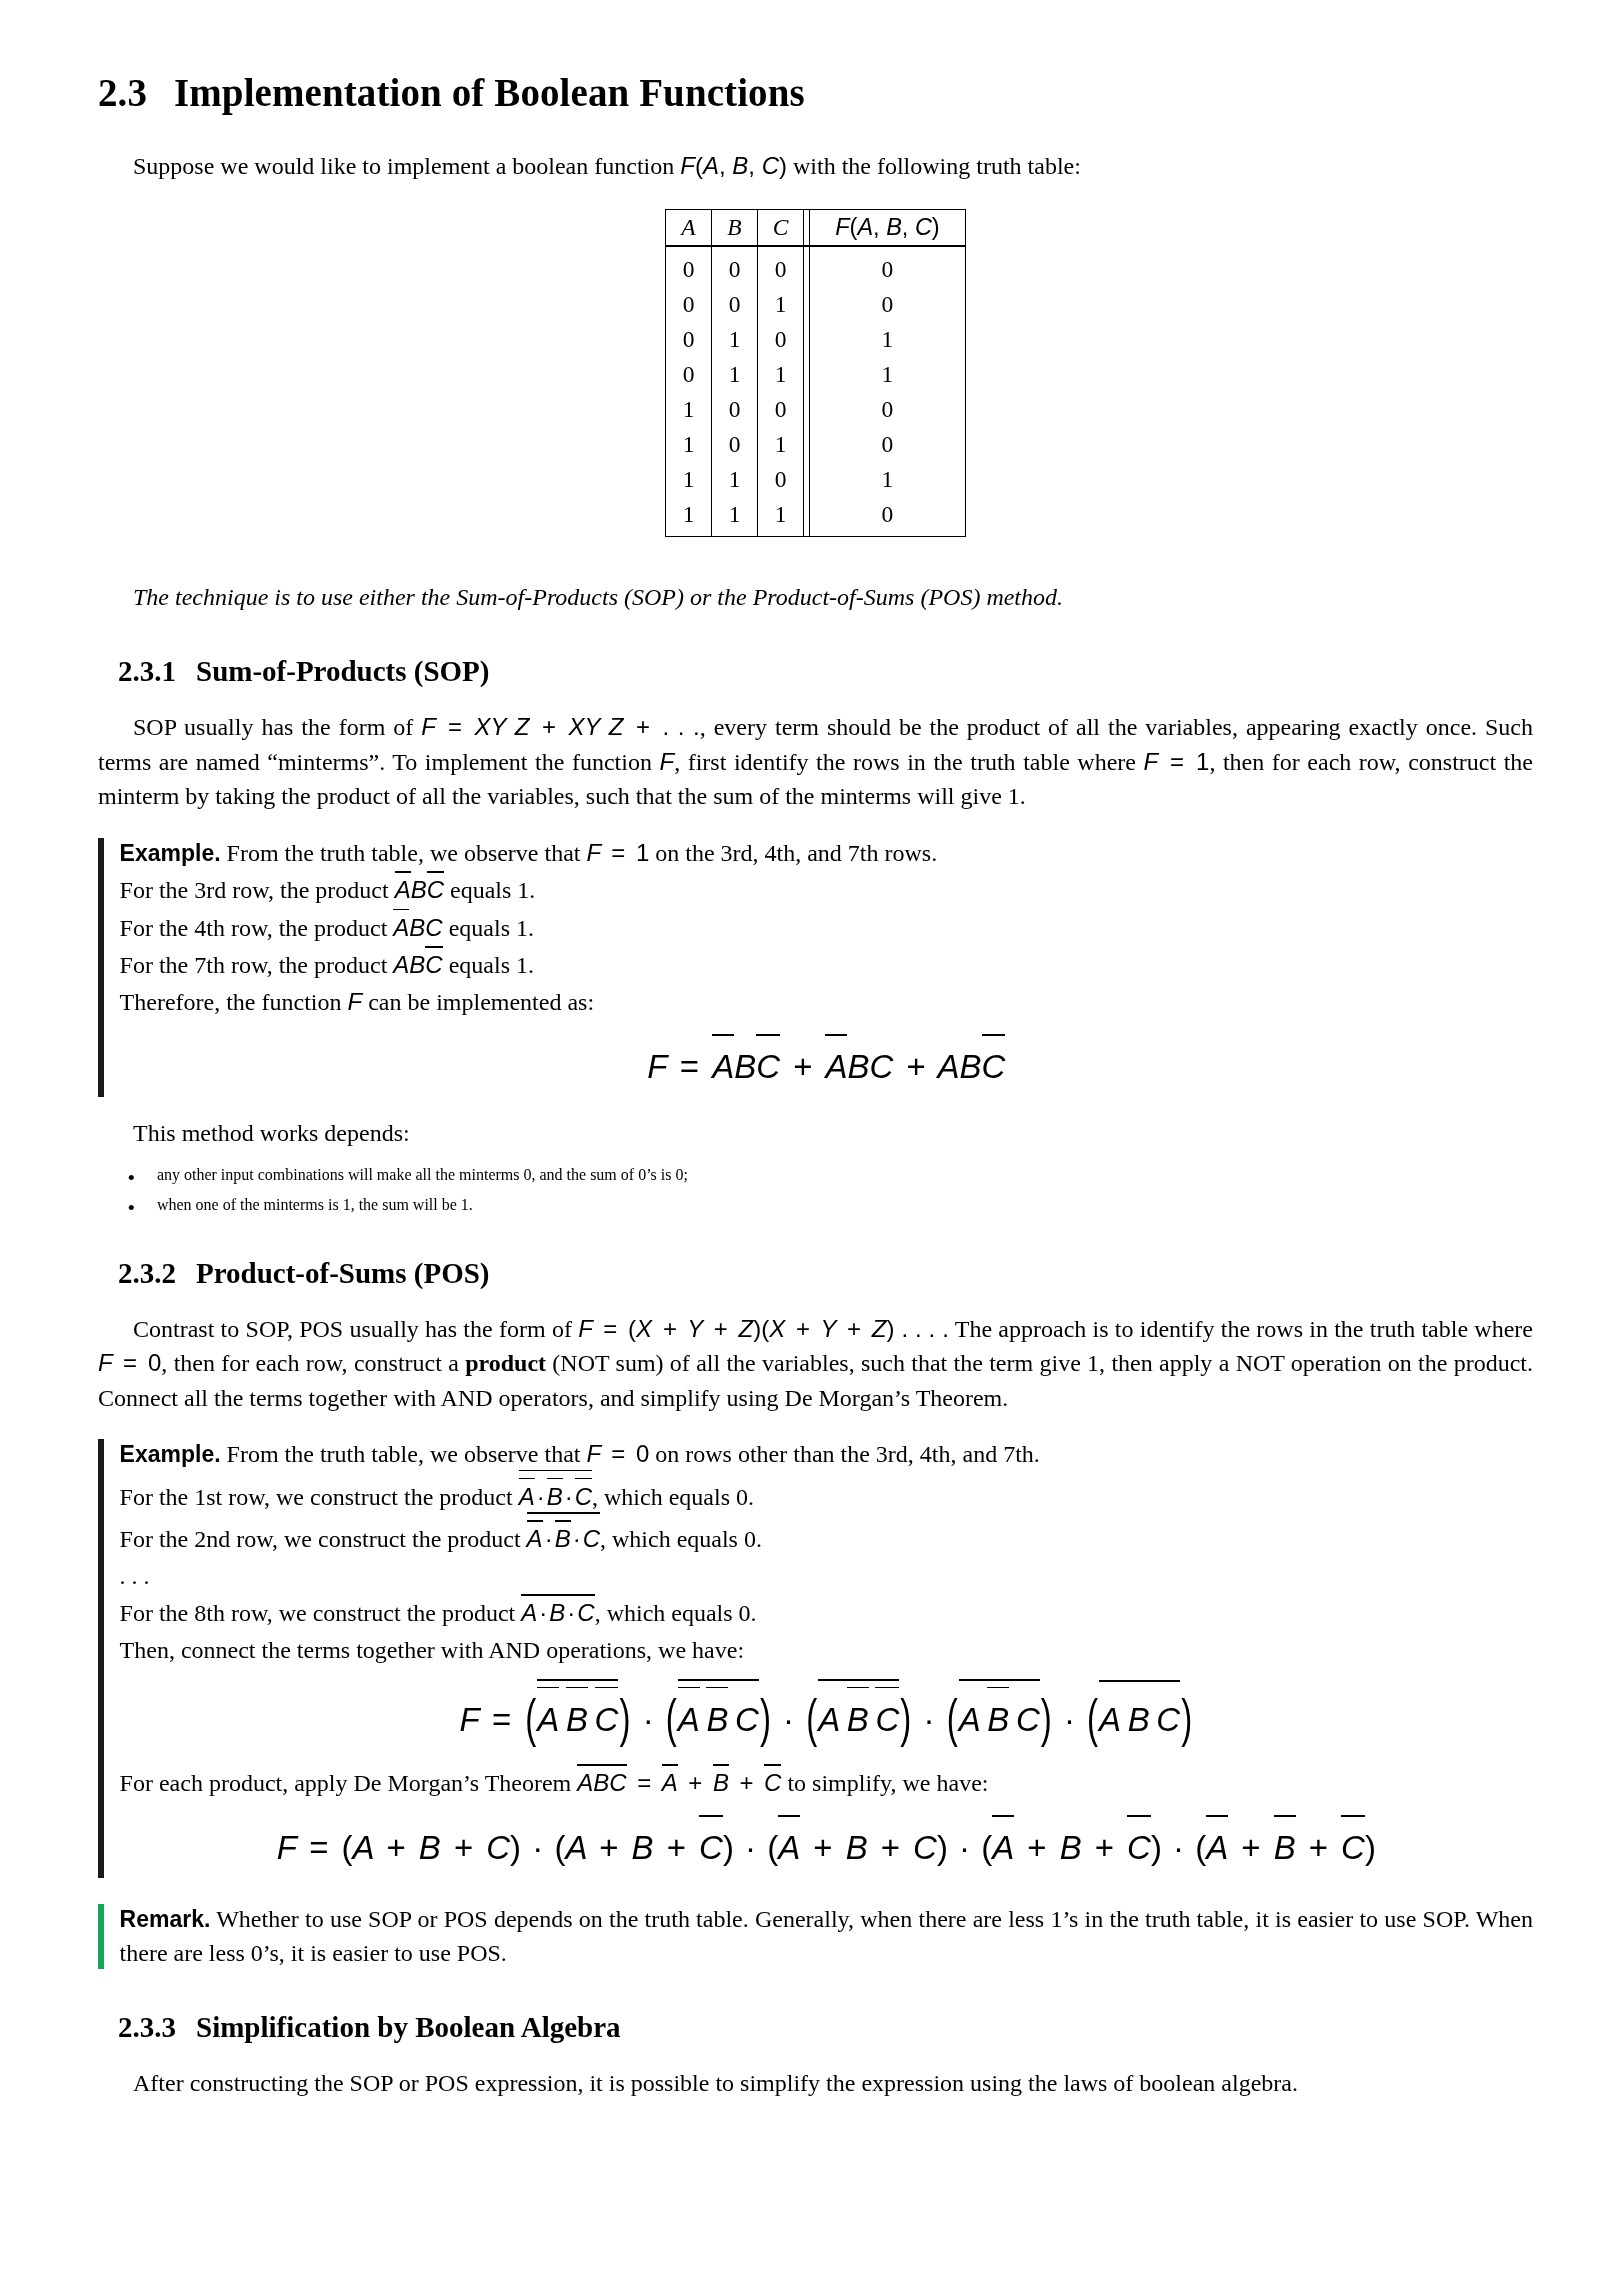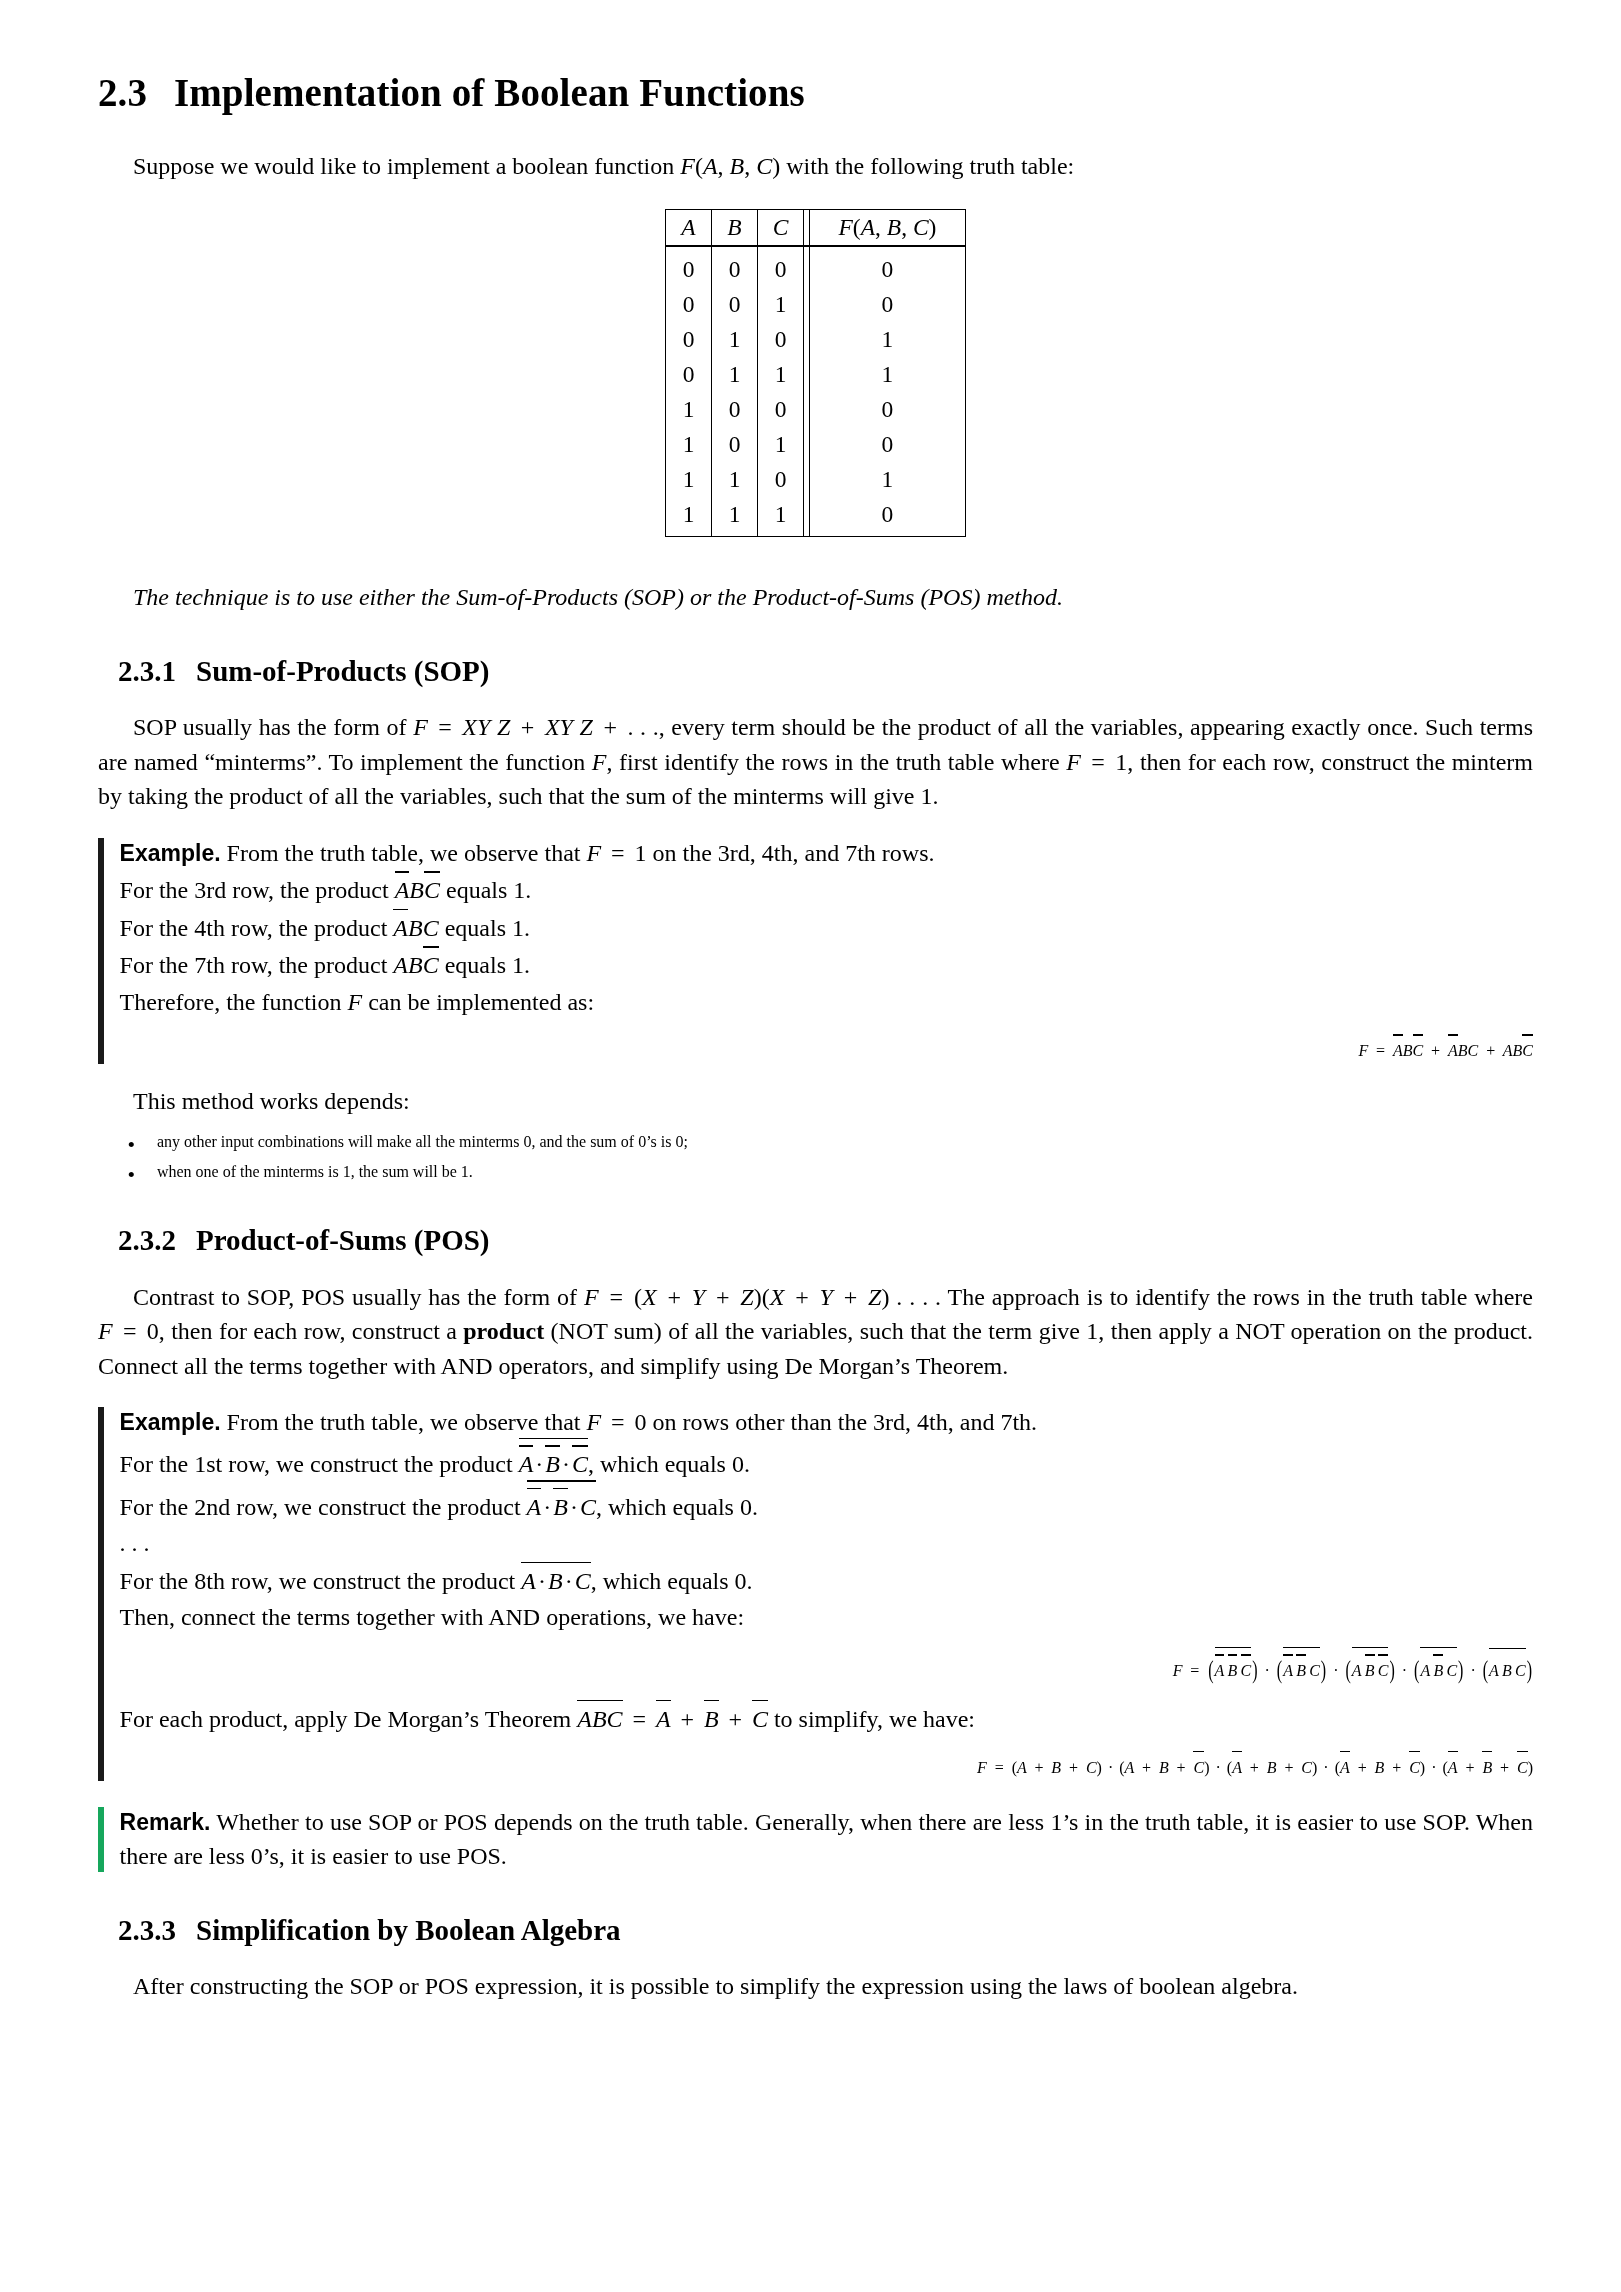--- a/index.html
+++ b/index.html
@@ -51,21 +51,21 @@
     line-height: 1.44;
     margin: 0 0 11.8px 0;
     text-align: justify;
     text-justify: inter-word;
   }
   p.indent { text-indent: 35px; }
   .sp-after { margin-bottom: 29px; font-style: italic; }
 
   
   .math {
-    font-family: Liberation Serif, serif;
+    font-family: Liberation Sans, sans-serif;
     font-style: italic;
     white-space: nowrap;
   }
   .math .up { font-style: normal; }
   .op { font-style: normal; padding: 0 3.9px; }
   .opn { font-style: normal; padding: 0 2px; }
   .bar {
     position: relative;
     display: inline-block;
     padding-top: 1px;
@@ -74,22 +74,22 @@
     content: "";
     position: absolute;
     left: 0; right: 0;
     top: -1px;
     height: 1.6px;
     background: #000;
   }
   .bar2 { padding-top: 4.9px; }
   .bar2::before { top: -3.9px; }
   .display-math {
-    text-align: right;
-    font-size: 16px;
+    text-align: center;
+    font-size: 33px;
     margin: 15.7px 0 13.7px 0;
     line-height: 1.9;
   }
   .paren-big {
     font-style: normal;
     display: inline-block;
     transform: scaleY(1.55);
     padding: 0 1px;
     position: relative;
     top: -1px;

